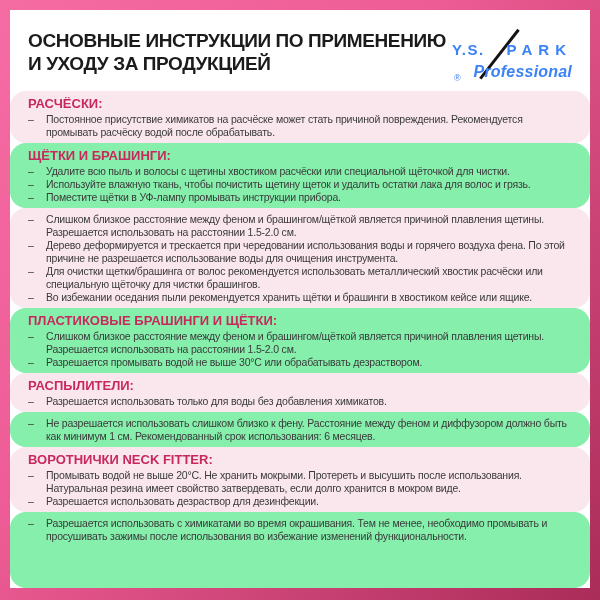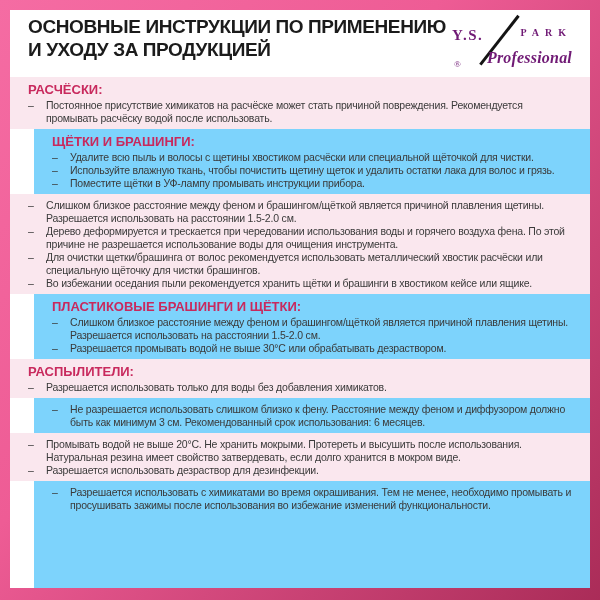--- a/index.html
+++ b/index.html
@@ -8,36 +8,36 @@
     width:600px;height:600px;box-sizing:border-box;
     padding:10px 10px 12px 10px;
     background:linear-gradient(130deg,#f56ca3 0%,#ee5c95 40%,#aa2c58 100%);
   }
   .page{
     width:100%;height:100%;background:#ffffff;
     display:flex;flex-direction:column;overflow:hidden;
   }
   .header{
     display:flex;justify-content:space-between;align-items:flex-start;
-    padding:5px 16px 10px 18px;background:#ffffff;flex:0 0 auto;
+    padding:19px 16px 10px 18px;background:#ffffff;flex:0 0 auto;
   }
   .title{
     font-weight:bold;color:#1b1b1b;font-size:19px;line-height:23px;
     letter-spacing:-0.4px;
   }
-  .logo{position:relative;width:122px;height:50px;margin-top:2px;flex:0 0 auto;color:#701a75;font-family:Liberation Serif, serif;}
+  .logo{position:relative;width:122px;height:50px;margin-top:2px;flex:0 0 auto;color:#3b82f6;}
   .logo-ys{position:absolute;left:0;top:10px;font-weight:bold;font-size:15px;letter-spacing:1.5px;}
-  .logo-park{position:absolute;right:2px;top:10px;font-weight:bold;font-size:10px;letter-spacing:6px;}
+  .logo-park{position:absolute;right:2px;top:10px;font-weight:bold;font-size:15px;letter-spacing:6px;}
   .logo-slash{position:absolute;left:46px;top:-8px;width:2.5px;height:62px;background:#141414;transform:rotate(38deg);}
   .logo-prof{position:absolute;right:2px;bottom:0;font-style:italic;font-weight:bold;font-size:16px;letter-spacing:0.2px;}
   .logo-reg{position:absolute;left:2px;bottom:-2px;font-size:9px;}
   .sections{display:flex;flex-direction:column;flex:1 1 auto;}
-  .section{padding:5px 14px 4px 18px;flex:0 0 auto;}
+  .section{padding:5px 14px 4px 18px;flex:0 0 auto;border-radius:16px;}
   .section.pink{background:#fae7ee;}
-  .section.white{background:#7dd3fc;margin-left:24px;}
+  .section.white{background:#86efac;}
   .section:last-child{flex:1 1 auto;}
   .section h2{
     margin:0 0 2px 0;font-size:13px;line-height:15px;font-weight:bold;
     color:#c8295d;letter-spacing:0;
   }
   .bullets{margin:0;padding:0;list-style:none;}
   .bullet{display:flex;align-items:flex-start;}
   .dash{flex:0 0 18px;font-size:10.5px;line-height:13px;color:#3a3a3a;}
   .btext{flex:1 1 auto;font-size:10.5px;line-height:13px;color:#3a3a3a;letter-spacing:-0.2px;}
 </style>
@@ -60,21 +60,21 @@
         <span class="logo-reg">®</span>
       </div>
     </div>
 
     <div class="sections" id="sections">
         <div class="section pink">
           <h2>РАСЧЁСКИ:</h2>
           <ul class="bullets">
             <li class="bullet">
               <span class="dash">–</span>
-              <span class="btext">Постоянное присутствие химикатов на расчёске может стать причиной повреждения. Рекомендуется промывать расчёску водой после использовать.</span>
+              <span class="btext">Постоянное присутствие химикатов на расчёске может стать причиной повреждения. Рекомендуется промывать расчёску водой после обрабатывать.</span>
             </li>
           </ul>
         </div>
         <div class="section white">
           <h2>ЩЁТКИ И БРАШИНГИ:</h2>
           <ul class="bullets">
             <li class="bullet">
               <span class="dash">–</span>
               <span class="btext">Удалите всю пыль и волосы с щетины хвостиком расчёски или специальной щёточкой для чистки.</span>
             </li>
@@ -127,25 +127,26 @@
             <li class="bullet">
               <span class="dash">–</span>
               <span class="btext">Разрешается использовать только для воды без добавления химикатов.</span>
             </li>
           </ul>
         </div>
         <div class="section white">
           <ul class="bullets">
             <li class="bullet">
               <span class="dash">–</span>
-              <span class="btext">Не разрешается использовать слишком близко к фену. Расстояние между феном и диффузором должно быть как минимум 3 см. Рекомендованный срок использования: 6 месяцев.</span>
+              <span class="btext">Не разрешается использовать слишком близко к фену. Расстояние между феном и диффузором должно быть как минимум 1 см. Рекомендованный срок использования: 6 месяцев.</span>
             </li>
           </ul>
         </div>
         <div class="section pink">
+          <h2>ВОРОТНИЧКИ NECK FITTER:</h2>
           <ul class="bullets">
             <li class="bullet">
               <span class="dash">–</span>
               <span class="btext">Промывать водой не выше 20°C. Не хранить мокрыми. Протереть и высушить после использования. Натуральная резина имеет свойство затвердевать, если долго хранится в мокром виде.</span>
             </li>
             <li class="bullet">
               <span class="dash">–</span>
               <span class="btext">Разрешается использовать дезраствор для дезинфекции.</span>
             </li>
           </ul>

